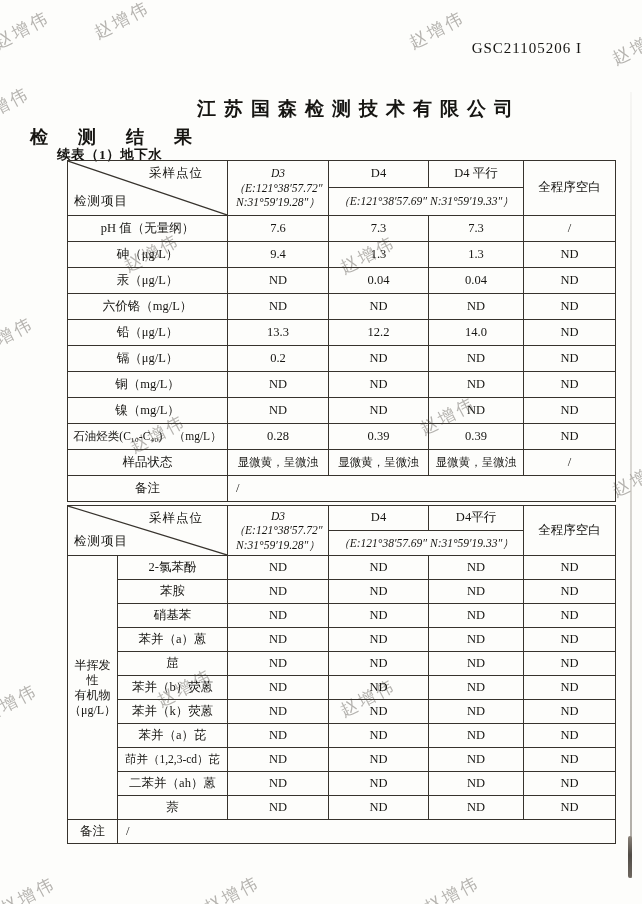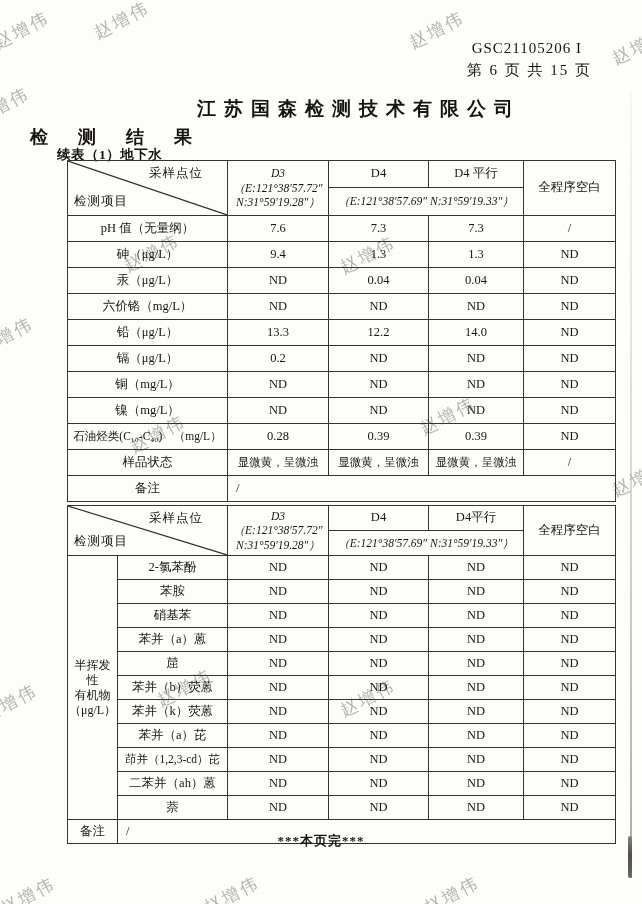--- a/index.html
+++ b/index.html
@@ -82,21 +82,20 @@
   <span class="wm" style="left:448px; top:416px;">赵增伟</span>
   <span class="wm" style="left:640px; top:478px;">赵增伟</span>
   <span class="wm" style="left:10px; top:703px;">赵增伟</span>
   <span class="wm" style="left:185px; top:688px;">赵增伟</span>
   <span class="wm" style="left:368px; top:698px;">赵增伟</span>
   <span class="wm" style="left:28px; top:896px;">赵增伟</span>
   <span class="wm" style="left:232px; top:895px;">赵增伟</span>
   <span class="wm" style="left:452px; top:895px;">赵增伟</span>
 
   <div class="doc-number">GSC21105206 I</div>
-  <div class="page-indicator">第 6 页 共 15 页</div>
   <div class="company-title">江苏国森检测技术有限公司</div>
   <div class="report-title">检测结果</div>
 
   <div class="section-title" id="sec1">续表（1）地下水</div>
   <table id="table1">
     <colgroup>
         <col style="width:160px">
         <col style="width:101px">
         <col style="width:100px">
         <col style="width:95px">
@@ -312,17 +311,16 @@
       <td>ND</td>
       <td>ND</td>
     </tr>
     <tr class="body">
       <td>备注</td>
       <td colspan="5" class="remark-value">/</td>
     </tr>
   </tbody>
     </table>
 
-  <div class="end-marker">***本页完***</div>
 
   <div class="edge-line"></div>
   <div class="edge-dark"></div>
 </div>
 
 </body></html>

